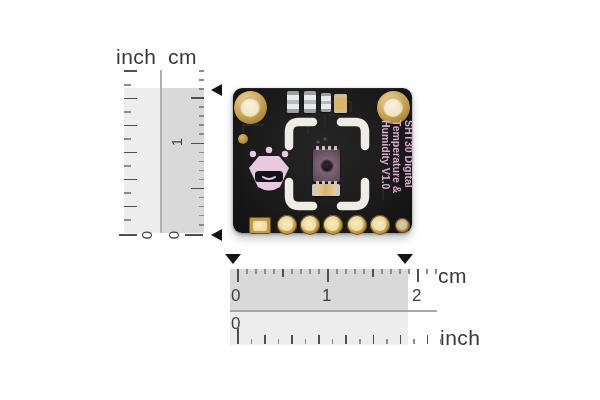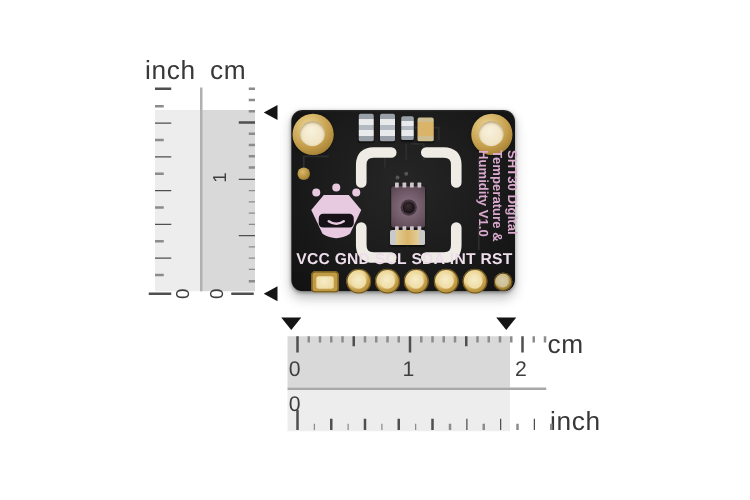--- a/index.html
+++ b/index.html
@@ -168,28 +168,20 @@
       <rect x="9" y="25" width="28" height="11" rx="3.5" fill="#171218"></rect>
       <path d="M17,31 Q23,35 29,31" stroke="#e7c9e0" stroke-width="2" fill="none" stroke-linecap="round"></path>
     </svg>
 
     <div class="board-title">
       <div>SHT30 Digital</div>
       <div>Temperature &amp;</div>
       <div>Humidity V1.0</div>
     </div>
 
-    <div class="pin-labels">
-      <span>VCC</span>
-      <span>GND</span>
-      <span>SCL</span>
-      <span>SDA</span>
-      <span>INT</span>
-      <span>RST</span>
-    </div>
 
     <div class="pad-square">
         <div class="center"></div>
       </div>
     <div class="pad" style="left:44px;top:127px;">
         <div class="center"></div>
       </div>
     <div class="pad" style="left:67px;top:127px;">
         <div class="center"></div>
       </div>

